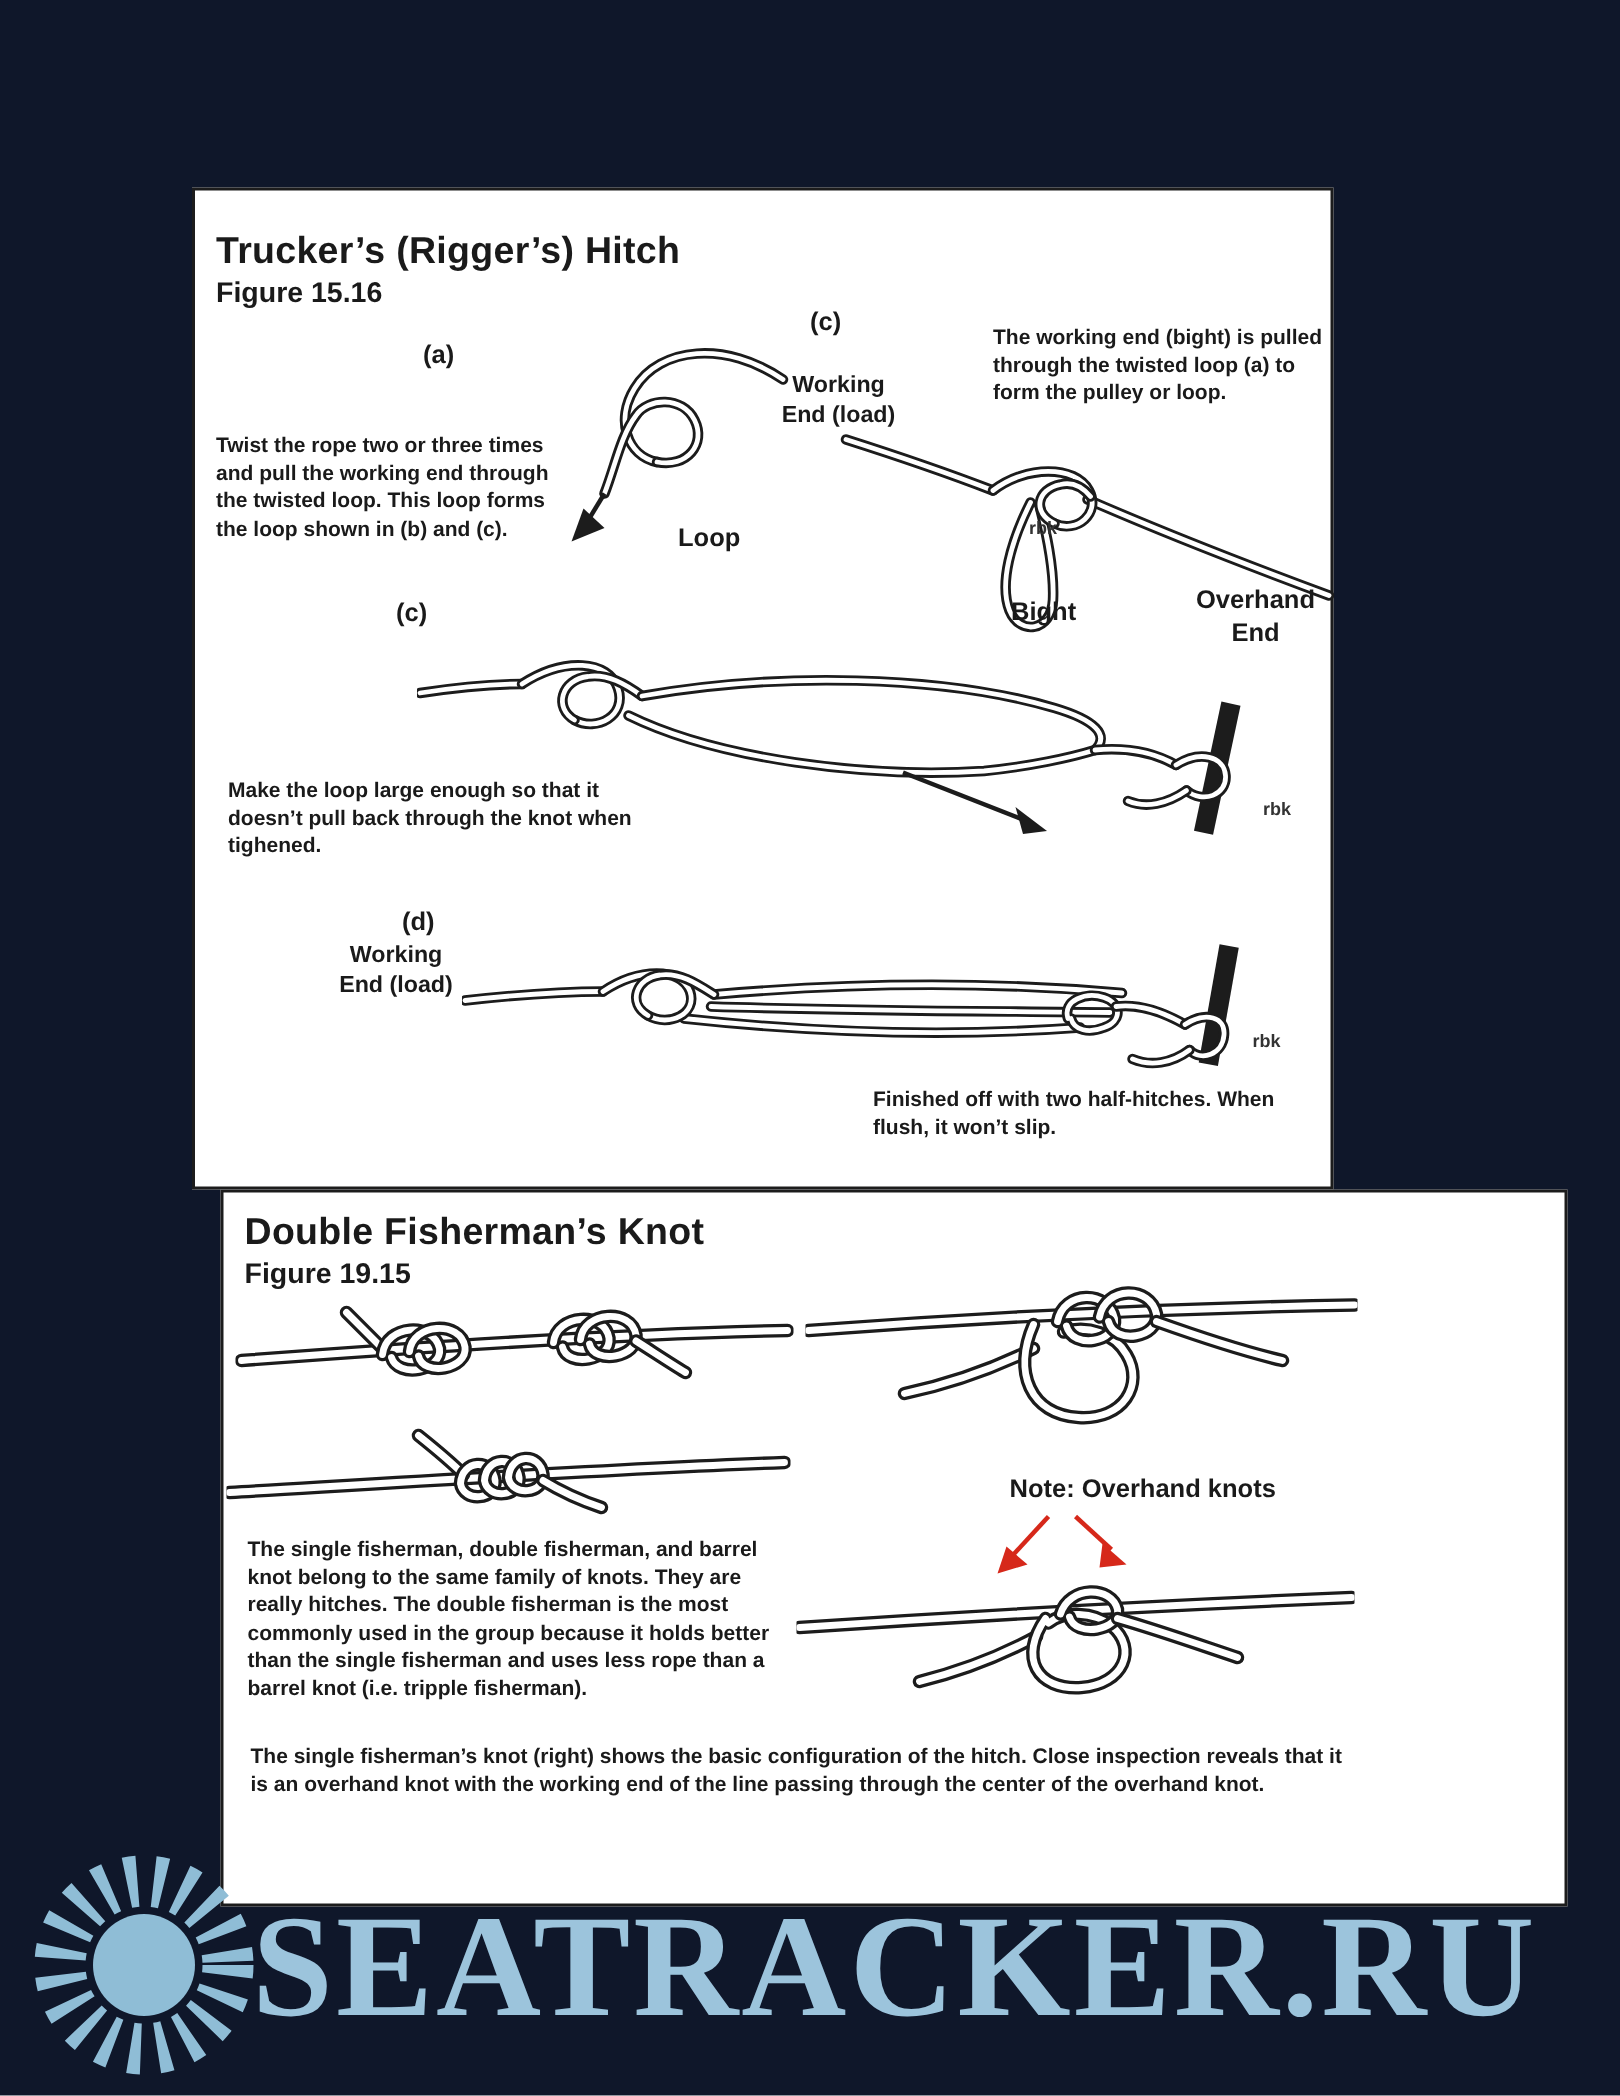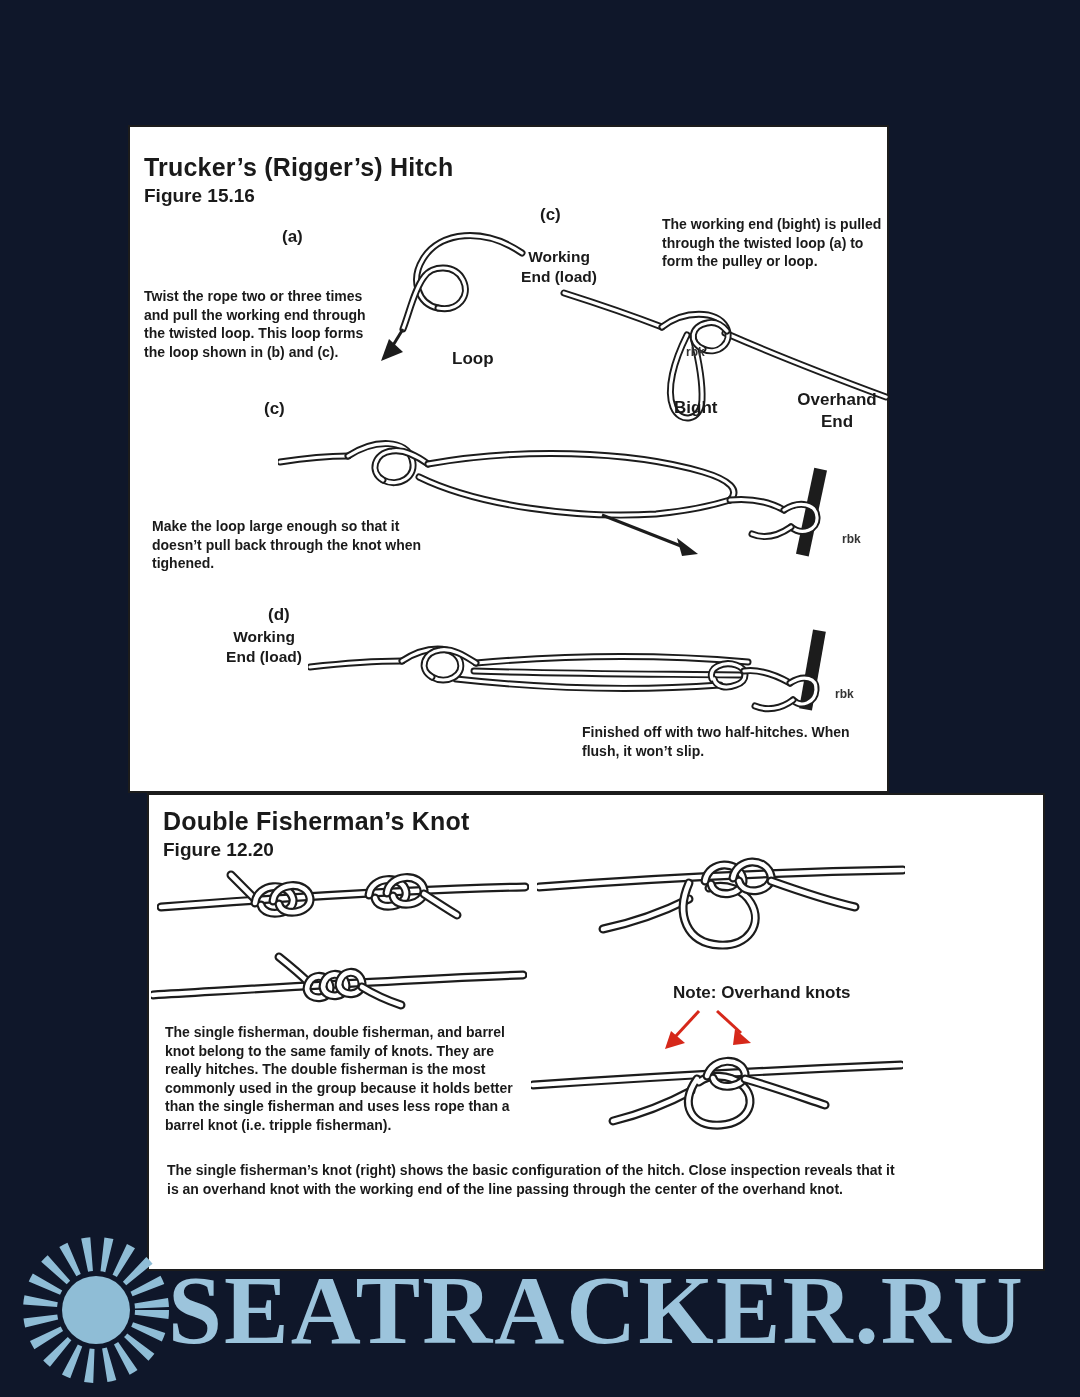--- a/index.html
+++ b/index.html
@@ -167,21 +167,21 @@
         <use href="#kdt" class="ro"></use>
     </svg>
 
     <div class="abs cap" style="left:452px; top:596px; width:292px;">Finished off with two half-hitches. When flush, it won’t slip.</div>
     <div class="abs sig" style="left:705px; top:560px;">rbk</div>
   </div>
 
   <div class="box" style="left:128px; top:793px; width:898px; height:478px;margin-left:19px;">
 
     <div class="abs h1" style="left:14px; top:12px;">Double Fisherman’s Knot</div>
-    <div class="abs h2" style="left:14px; top:44px;">Figure 12.20</div>
+    <div class="abs h2" style="left:14px; top:44px;">Figure 19.15</div>
 
     <svg class="abs" style="left:8px; top:62px;" width="372" height="86" viewBox="0 0 372 86">
       <defs>
         <path id="df1l" d="M4,50 C110,42 260,32 368,30"></path>
         <path id="df1a" d="M98,46 C100,26 132,24 136,42 C138,57 108,62 104,48"></path>
         <path id="df1b" d="M116,44 C118,25 150,23 153,41 C155,56 125,61 122,47"></path>
         <path id="df1e1" d="M98,42 C90,34 82,26 74,18"></path>
         <path id="df1c" d="M212,38 C214,19 246,17 249,35 C251,50 221,55 218,41"></path>
         <path id="df1d" d="M230,36 C232,17 264,15 267,33 C269,48 239,53 236,39"></path>
         <path id="df1e2" d="M267,37 C278,44 290,52 300,58"></path>

